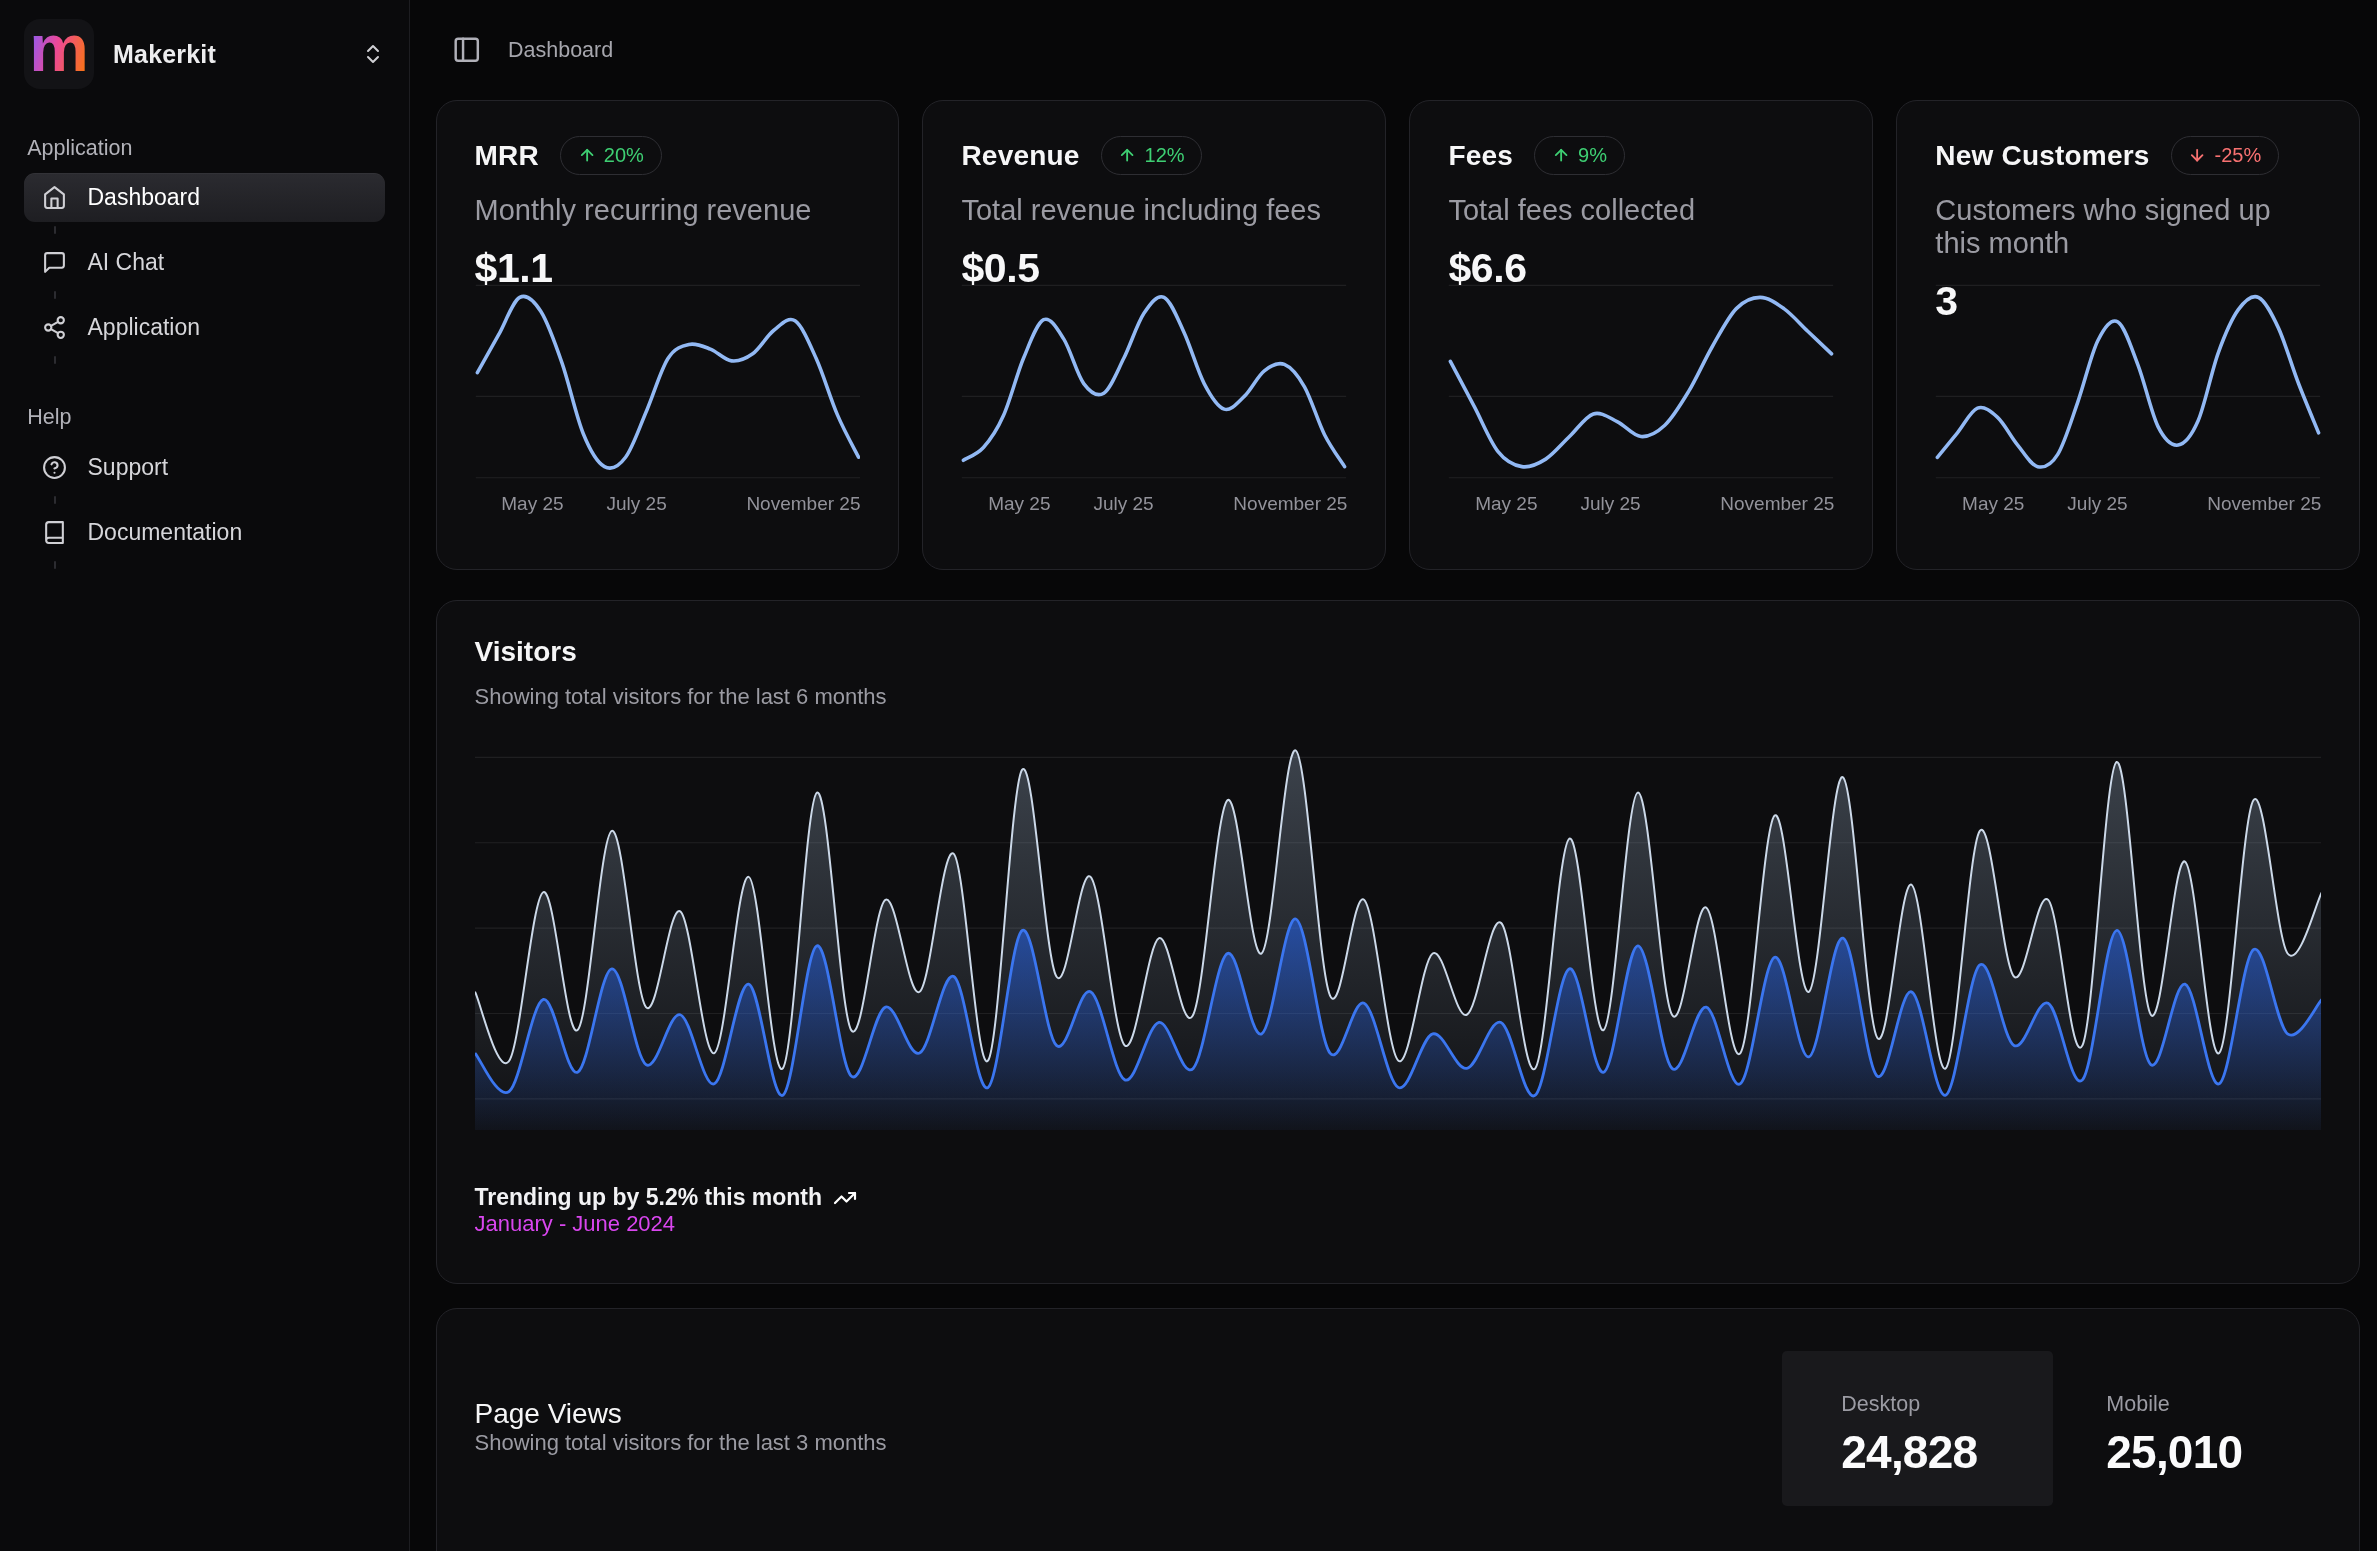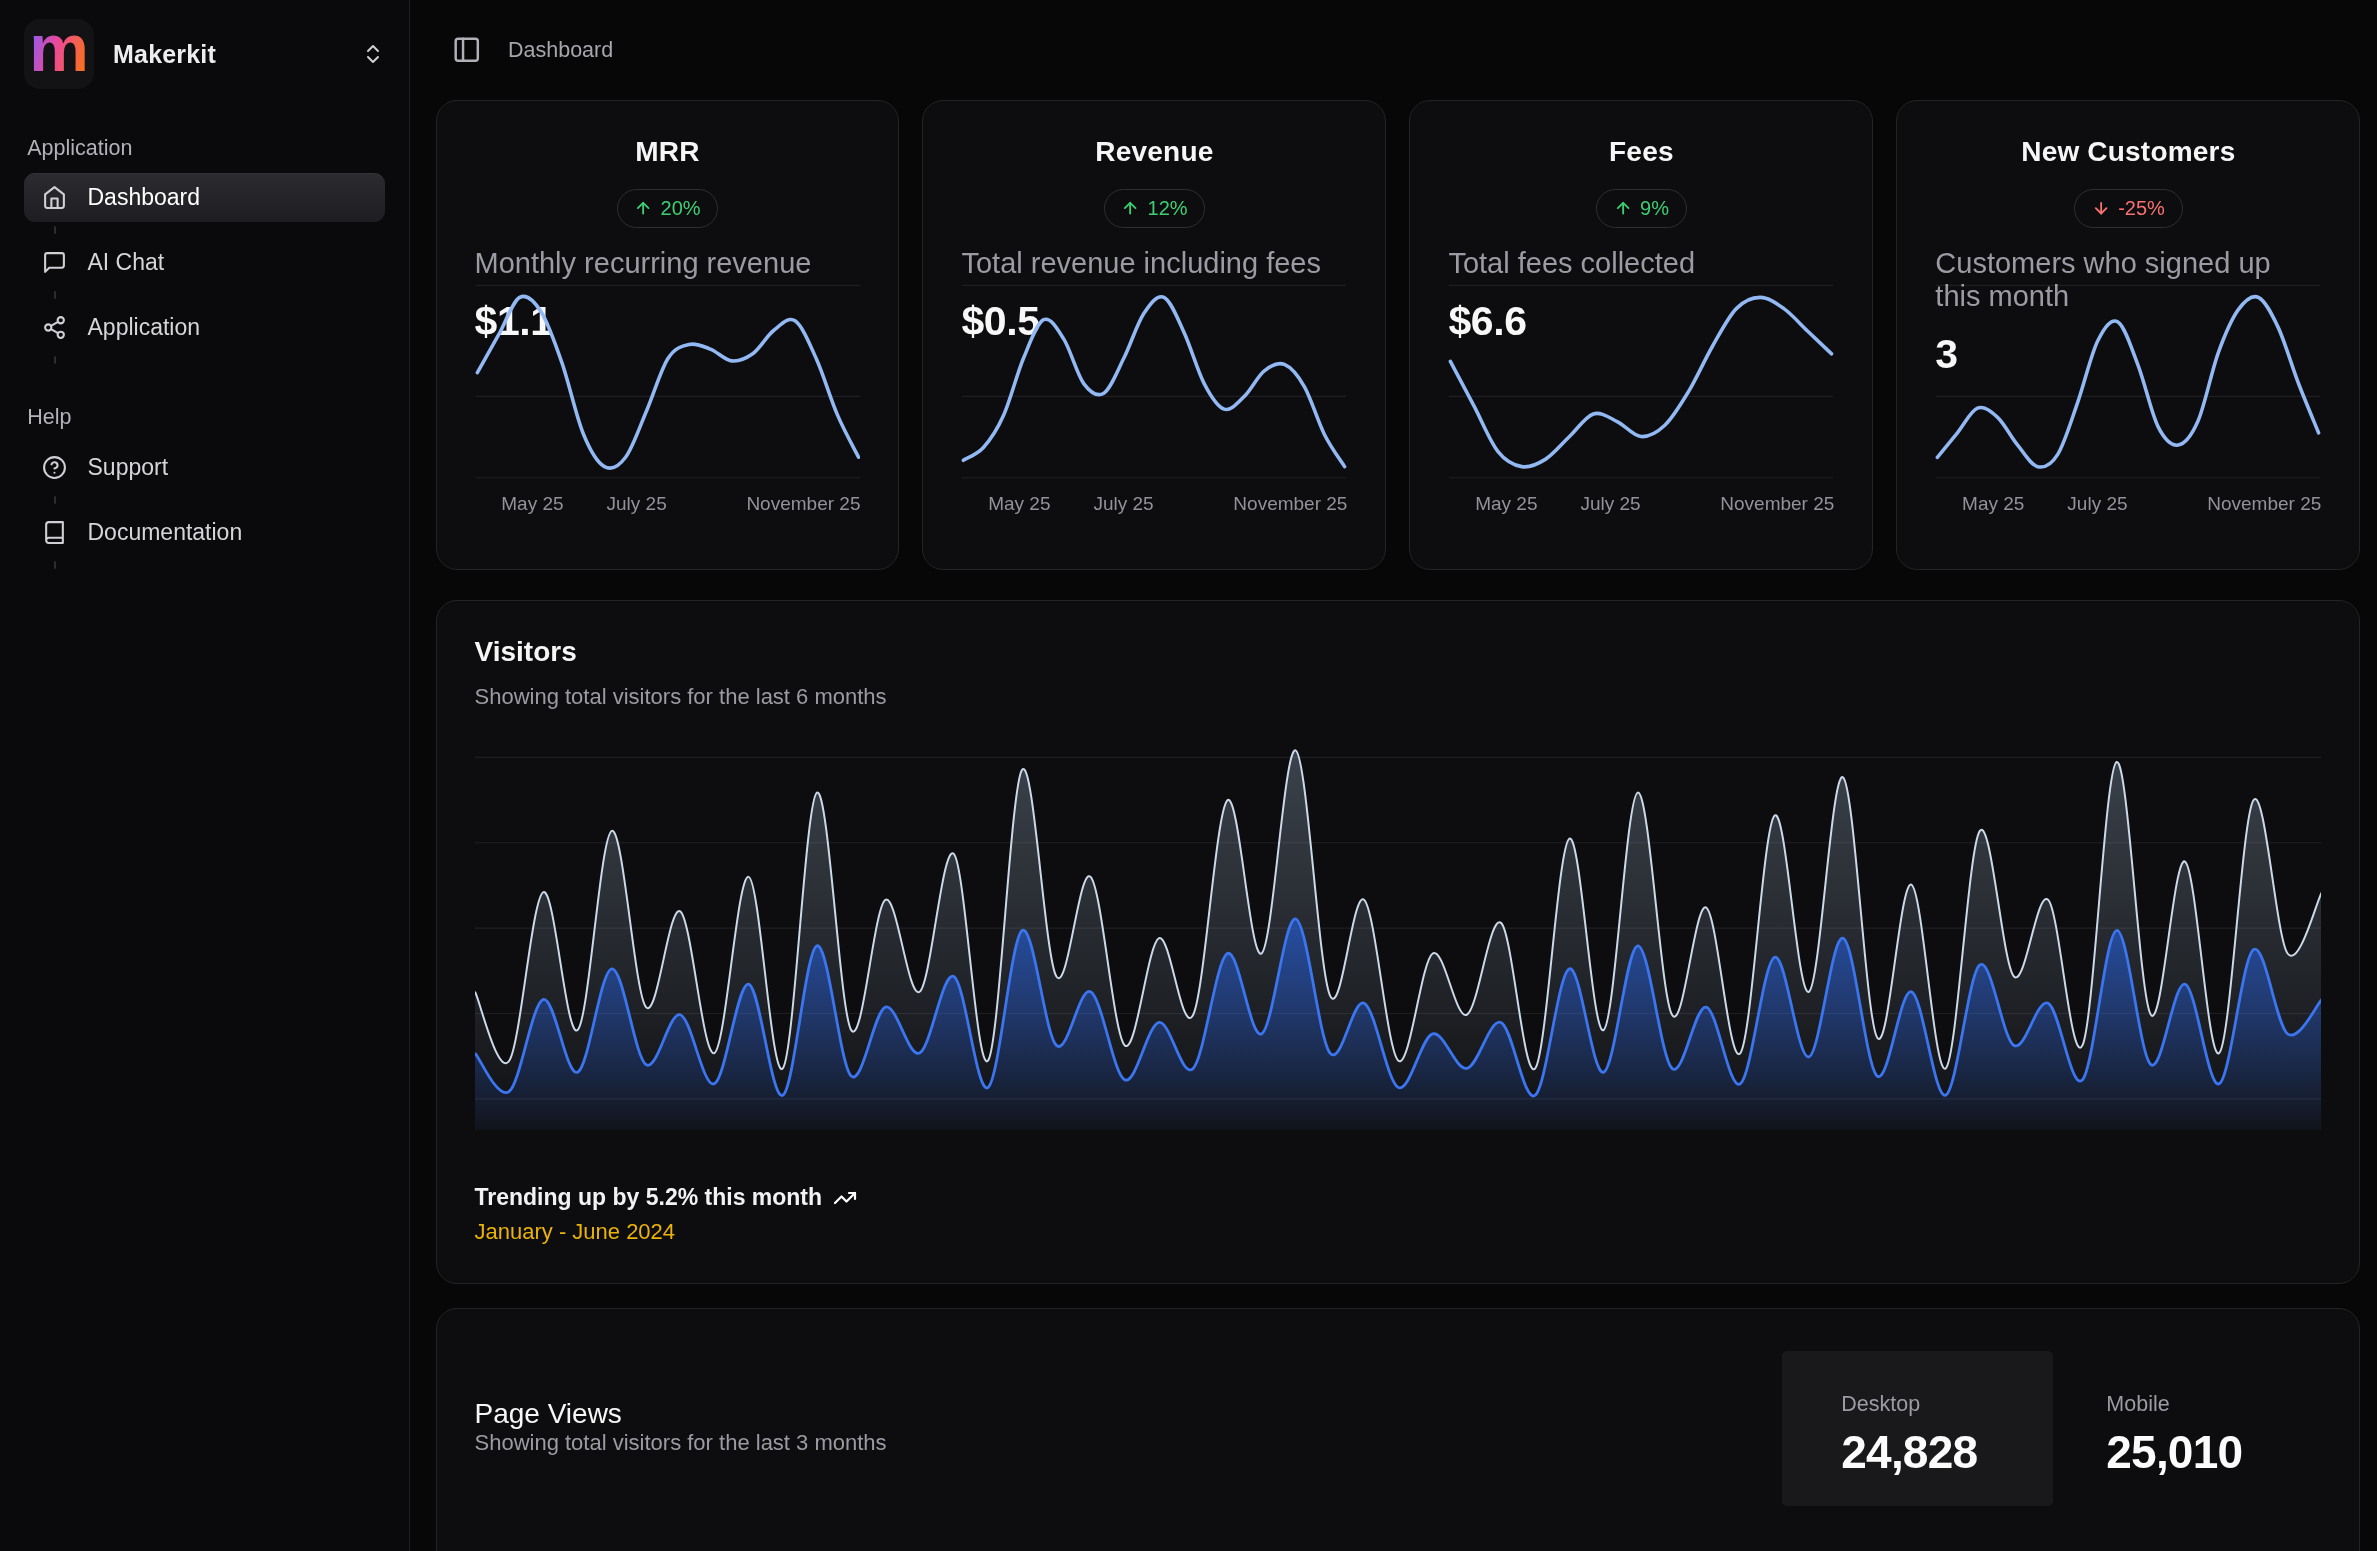--- a/index.html
+++ b/index.html
@@ -38,21 +38,21 @@
   
   .main{position:absolute;left:410px;top:0;right:0;bottom:0;padding:0 16.7px 0 25.5px;box-sizing:border-box;}
   .breadcrumb-row{height:100px;display:flex;align-items:center;gap:27px;padding-left:16px;}
   .panel-toggle{color:#b0b0b8;cursor:pointer;}
   .panel-toggle svg{width:29.5px;height:29.5px;}
   .breadcrumb-text{font-size:21.5px;color:#a6a6ad;cursor:pointer;}
   .card{background:#0d0d0f;border:1.2px solid #232328;border-radius:21px;box-sizing:border-box;}
   
   .cards-row{display:flex;gap:23px;}
   .metric-card{flex:1;height:470px;position:relative;padding:35px 38px;}
-  .metric-head{display:flex;align-items:center;gap:21px;flex-direction:column;}
+  .metric-head{display:flex;align-items:center;gap:21px;}
   .metric-title{font-size:28px;font-weight:700;color:#f6f6f7;letter-spacing:0.2px;}
   .badge{display:inline-flex;align-items:center;gap:8px;height:37px;padding:0 16.7px;
     border:1.2px solid #2e2e33;border-radius:796px;font-size:20px;font-weight:500;}
   .badge.up{color:#3ecf73;}
   .badge.down{color:#f87171;}
   .badge svg{width:18.3px;height:18.3px;}
   .metric-subtitle{margin-top:19px;font-size:29px;color:#9b9ba3;}
   .metric-value{margin-top:17.5px;font-size:41px;font-weight:700;letter-spacing:-0.4px;color:#f7f7f8;}
   .spark{position:absolute;left:38px;right:38px;top:182px;height:198px;}
   .spark svg{width:100%;height:100%;}
@@ -62,21 +62,21 @@
   .spark-labels .t3{position:absolute;right:0;}
   
   .visitors-card{margin-top:30px;height:684px;position:relative;padding:35px 38px;}
   .vis-title{font-size:28px;font-weight:700;color:#f6f6f7;}
   .vis-sub{margin-top:16px;font-size:22px;color:#9b9ba3;}
   .vis-chart{position:absolute;left:38px;right:38px;top:138px;height:391px;}
   .vis-chart svg{width:100%;height:100%;}
   .vis-footer{position:absolute;left:38px;top:583px;}
   .vis-trend{display:flex;align-items:center;gap:11px;font-size:23px;font-weight:600;color:#f2f2f4;}
   .vis-trend svg{width:24px;height:24px;color:#ffffff;}
-  .vis-range{margin-top:8px;font-size:22px;color:#eab308;}
+  .vis-range{margin-top:0;font-size:22px;color:#d946ef;}
   
   .pv-card{margin-top:24px;height:430px;position:relative;}
   .pv-text{position:absolute;left:38px;top:89px;}
   .pv-title{font-size:28px;font-weight:400;color:#f6f6f7;}
   .pv-sub{font-size:22px;color:#9b9ba3;}
   .pv-stats{position:absolute;top:42px;right:38px;display:flex;}
   .pv-stat{width:215px;padding-top:41px;cursor:pointer;}
   .pv-stat.tile{width:271px;height:155px;background:#19191c;border-radius:4.8px;
     padding:41px 0 0 59px;box-sizing:border-box;margin-right:53px;}
   .pv-label{font-size:21.5px;color:#9b9ba3;}

